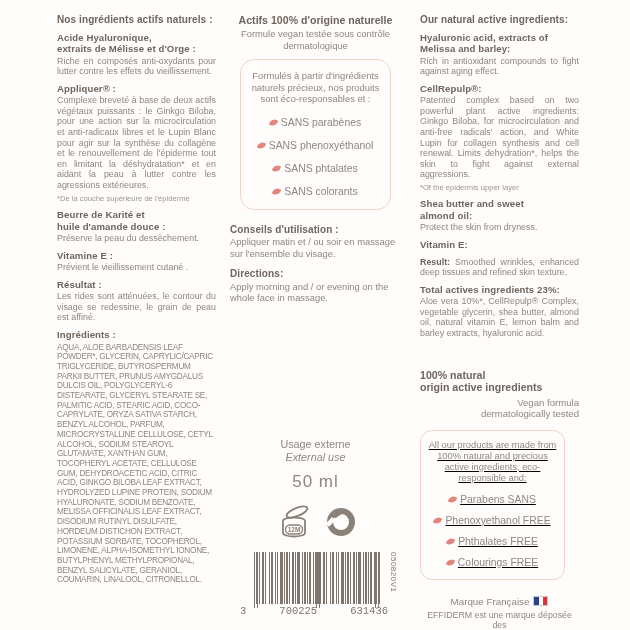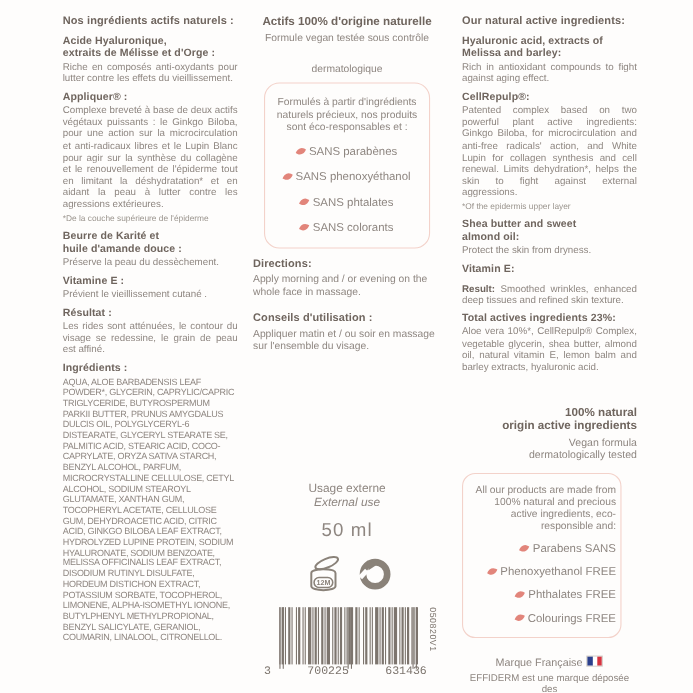--- a/index.html
+++ b/index.html
@@ -49,24 +49,24 @@
   
   .barcode-wrap{position:absolute;left:12px;top:538px;width:160px;height:78px;}
   .bars{position:relative;width:128px;height:52px;margin-left:14px;}
   .bars i{position:absolute;top:0;bottom:0;background:var(--bars);}
   .bc-digits{display:flex;width:148px;margin-left:0;justify-content:space-between;
              font-family:"Liberation Mono", monospace;color:var(--bars);font-size:10.5px;margin-top:1px;}
   .batch{position:absolute;right:2px;top:0px;writing-mode:vertical-rl;text-orientation:mixed;
          color:var(--bars);font-size:8px;letter-spacing:.5px;}
 
   
-  .nat-head{font-weight:bold;color:var(--heading);font-size:10.6px;text-align:right;line-height:12.5px;margin-top:30px;}
+  .nat-head{font-weight:bold;color:var(--heading);font-size:10.6px;text-align:left;line-height:12.5px;margin-top:30px;}
   .nat-sub{color:var(--body);font-size:9.6px;text-align:right;line-height:11.5px;margin-top:3px;}
   .free-box-en{border:1.5px solid var(--boxborder);border-radius:12px;margin:10px 14px 0 0;
-               padding:9px 4px 11px;text-align:right;}
+               padding:9px 4px 11px;text-align:center;text-decoration:underline;}
   .free-box-en .intro{color:var(--body);font-size:9.3px;line-height:11px;}
   .free-box-en .free-item{margin-top:10px;font-size:10.4px;}
   .footer{margin-top:16px;text-align:center;}
   .footer .made{color:var(--body);font-size:9.8px;}
   .flag{display:inline-block;width:15px;height:10px;vertical-align:-1px;margin-left:4px;
         border:.5px solid #cfc9c3;}
   .flag span{display:inline-block;width:33.3%;height:100%;float:left;}
   .footer .tm{color:var(--body);font-size:8.8px;line-height:10.5px;margin-top:3px;}
   .inline-h{font-weight:bold;color:var(--heading);}
   svg .ln{stroke:#8a8279;fill:none;}
@@ -104,37 +104,37 @@
     <div class="sect">
       <div class="h">Ingrédients :</div>
       <p class="inci">AQUA, ALOE BARBADENSIS LEAF POWDER*, GLYCERIN, CAPRYLIC/CAPRIC TRIGLYCERIDE, BUTYROSPERMUM PARKII BUTTER, PRUNUS AMYGDALUS DULCIS OIL, POLYGLYCERYL-6 DISTEARATE, GLYCERYL STEARATE SE, PALMITIC ACID, STEARIC ACID, COCO-CAPRYLATE, ORYZA SATIVA STARCH, BENZYL ALCOHOL, PARFUM, MICROCRYSTALLINE CELLULOSE, CETYL ALCOHOL, SODIUM STEAROYL GLUTAMATE, XANTHAN GUM, TOCOPHERYL ACETATE, CELLULOSE GUM, DEHYDROACETIC ACID, CITRIC ACID, GINKGO BILOBA LEAF EXTRACT, HYDROLYZED LUPINE PROTEIN, SODIUM HYALURONATE, SODIUM BENZOATE, MELISSA OFFICINALIS LEAF EXTRACT, DISODIUM RUTINYL DISULFATE, HORDEUM DISTICHON EXTRACT, POTASSIUM SORBATE, TOCOPHEROL, LIMONENE, ALPHA-ISOMETHYL IONONE, BUTYLPHENYL METHYLPROPIONAL, BENZYL SALICYLATE, GERANIOL, COUMARIN, LINALOOL, CITRONELLOL.</p>
     </div>
 
   </section>
 
   <section class="col col-mid">
     <div class="mid-head">Actifs 100% d'origine naturelle</div>
     <div class="mid-sub">Formule vegan testée sous contrôle</div>
-    <div class="mid-sub" style="margin-top:16px">dermatologique</div>
+    <div class="mid-sub" style="margin-top:0">dermatologique</div>
 
     <div class="free-box">
       <div class="intro">Formulés à partir d'ingrédients naturels précieux, nos produits sont éco-responsables et :</div>
       <div class="free-item"><span class="leaf"></span><span>SANS parabènes</span></div>
       <div class="free-item"><span class="leaf"></span><span>SANS phenoxyéthanol</span></div>
       <div class="free-item"><span class="leaf"></span><span>SANS phtalates</span></div>
       <div class="free-item"><span class="leaf"></span><span>SANS colorants</span></div>
     </div>
 
+    <div class="usage" style="margin-left:2px">
+      <div class="h">Conseils d'utilisation :</div>
+      <p class="body">Appliquer matin et / ou soir en massage sur l'ensemble du visage.</p>
+    </div>
     <div class="usage" style="margin-left:2px;margin-top:9px">
       <div class="h">Directions:</div>
       <p class="body">Apply morning and / or evening on the whole face in massage.</p>
-    </div>
-    <div class="usage" style="margin-left:2px">
-      <div class="h">Conseils d'utilisation :</div>
-      <p class="body">Appliquer matin et / ou soir en massage sur l'ensemble du visage.</p>
     </div>
 
     <div class="mid-bottom">
       <div class="ext">Usage externe</div>
       <div class="ext ext-it">External use</div>
       <div class="vol">50 ml</div>
       <div class="icons-row">
 
         <svg width="42" height="36" viewBox="0 0 42 36">
           <ellipse class="ln" cx="22" cy="8" rx="11" ry="4" stroke-width="1.8" transform="rotate(-22 22 8)"></ellipse>

